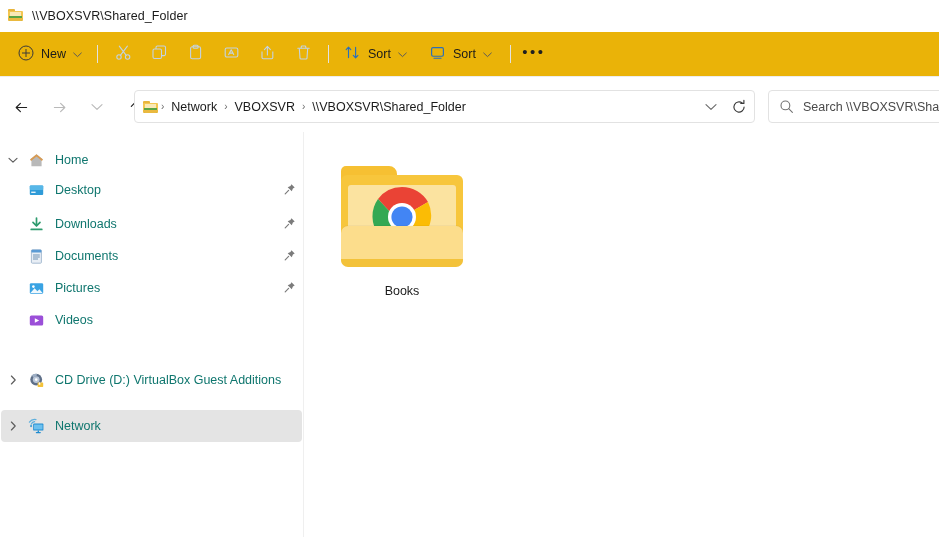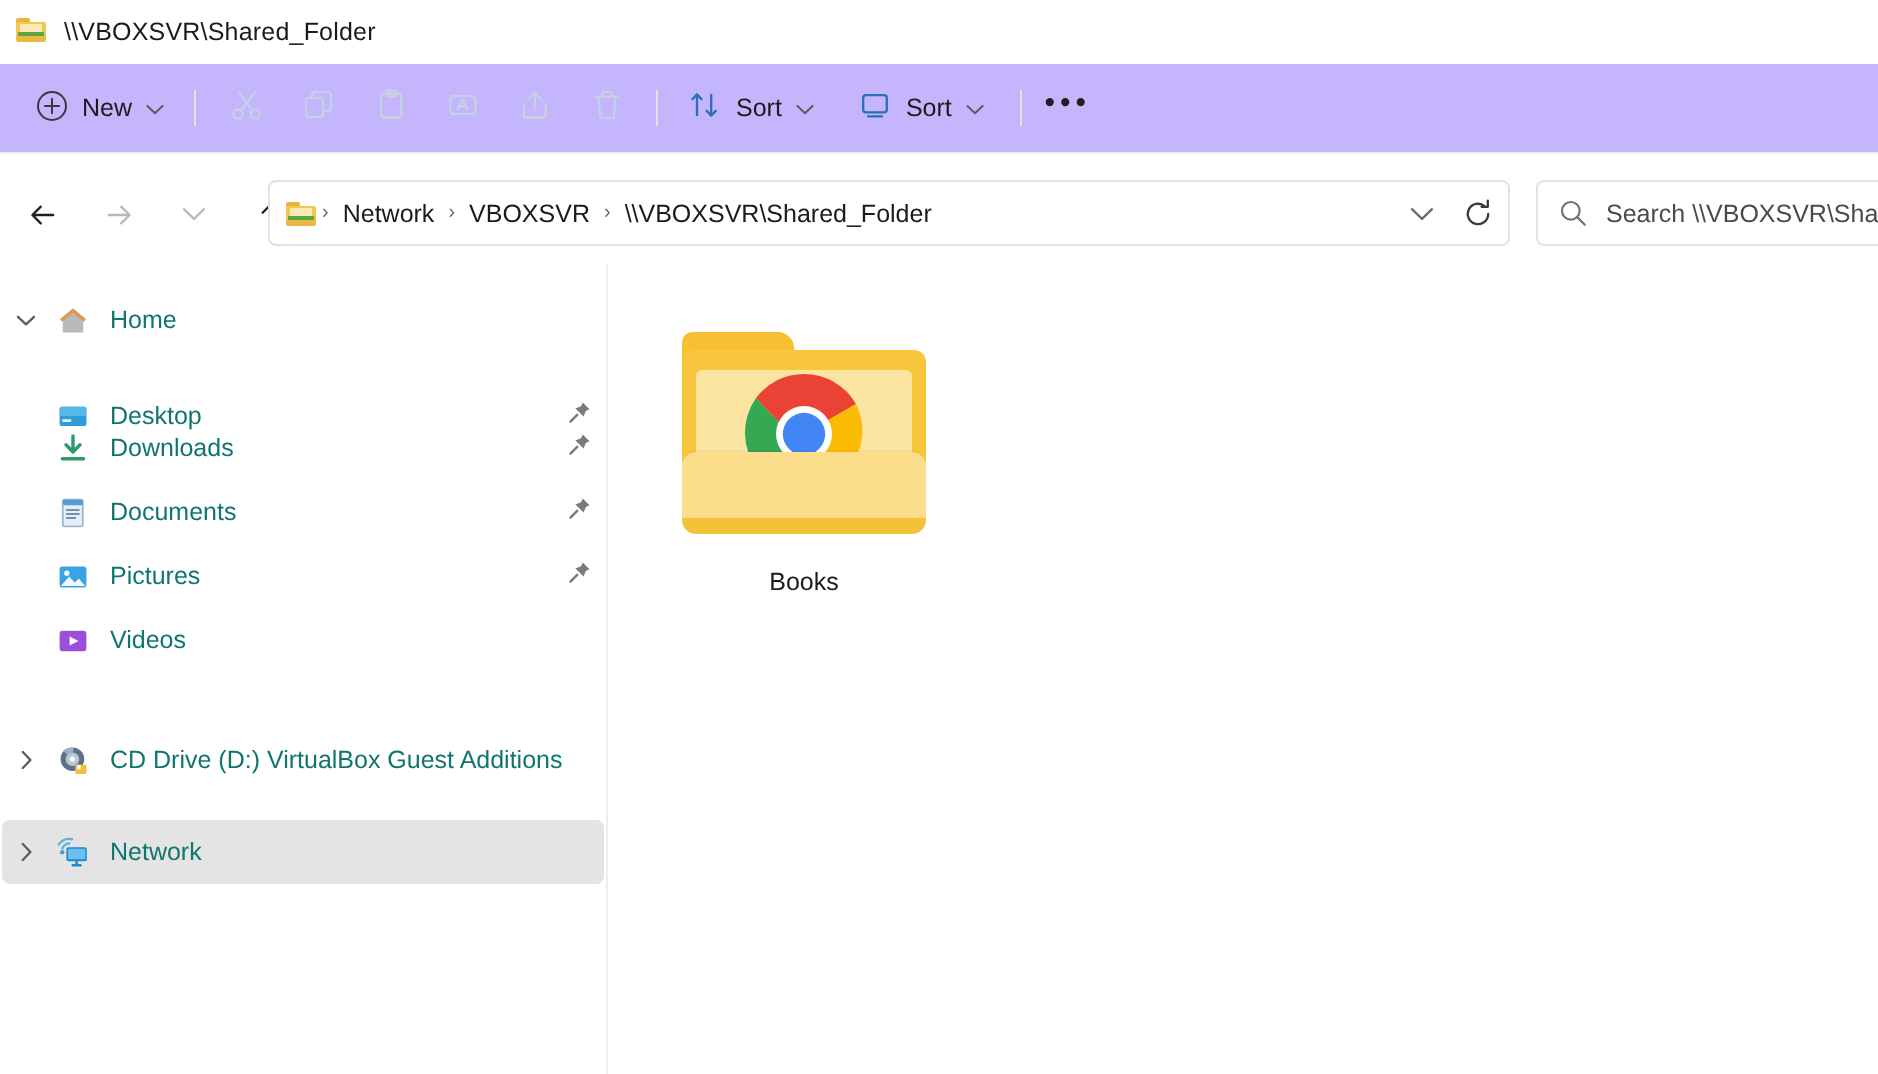--- a/index.html
+++ b/index.html
@@ -80,21 +80,21 @@
     border-radius: 0 0 2px 2px;
   }
 
   
   .toolbar {
     position: absolute;
     left: 0; top: 32px;
     width: 939px; height: 44px;
     display: flex;
     align-items: center;
-    background: #c4b5fd;
+    background: #eab308;
   }
   .toolbar-sep-line {
     position: absolute;
     left: 0; top: 76px;
     width: 939px; height: 1px;
     background: #ededed;
   }
   .tb-btn {
     height: 32px;
     display: flex;
@@ -569,21 +569,21 @@
       </span>
       <span class="nav-ico">
         <svg width="17" height="17" viewBox="0 0 17 17">
           <path d="M8.5 2.2 L15 7.6 H13.6 V14.2 H3.4 V7.6 H2 Z" fill="#b9b9b9"></path>
           <path d="M8.5 2.2 L15 7.6 L13.9 8.9 L8.5 4.4 L3.1 8.9 L2 7.6 Z" fill="#d99b52"></path>
         </svg>
       </span>
       <span class="nav-lbl">Home</span>
     </div>
 
-    <div class="nav-item indent" style="top:22px">
+    <div class="nav-item indent" style="top:4px">
       <span class="nav-ico">
         <svg width="17" height="17" viewBox="0 0 17 17">
           <rect x="1.8" y="3.4" width="13.4" height="9.6" rx="1" fill="#2f9bd8"></rect>
           <rect x="1.8" y="3.4" width="13.4" height="4.6" rx="1" fill="#57b7e8"></rect>
           <rect x="3.2" y="9.6" width="4.4" height="1.4" fill="#ffffff" opacity="0.85"></rect>
         </svg>
       </span>
       <span class="nav-lbl">Desktop</span>
       <span class="pin">
         <svg width="13" height="13" viewBox="0 0 13 13">

